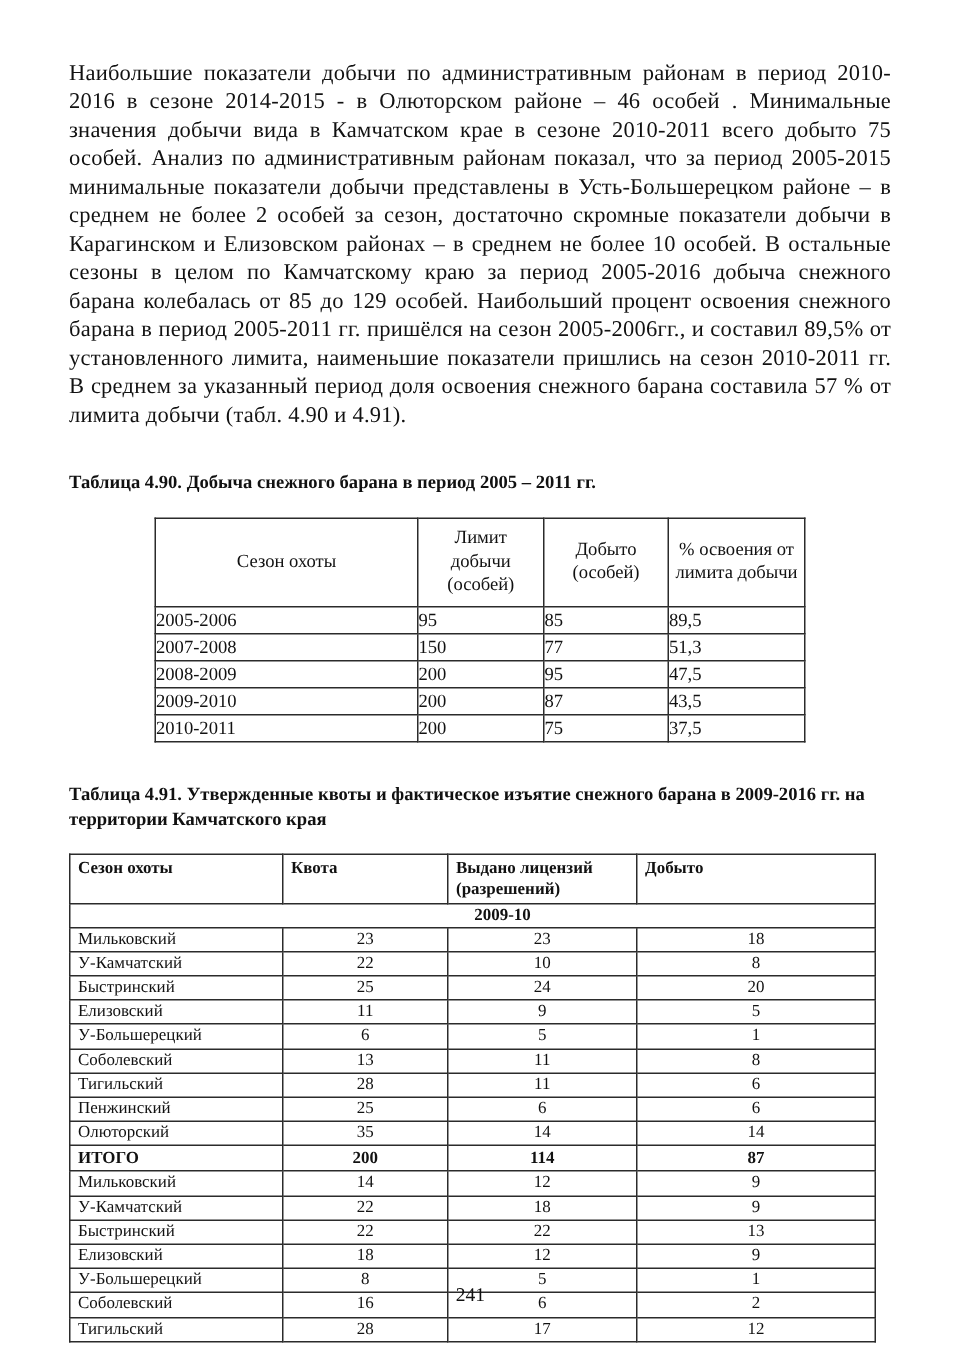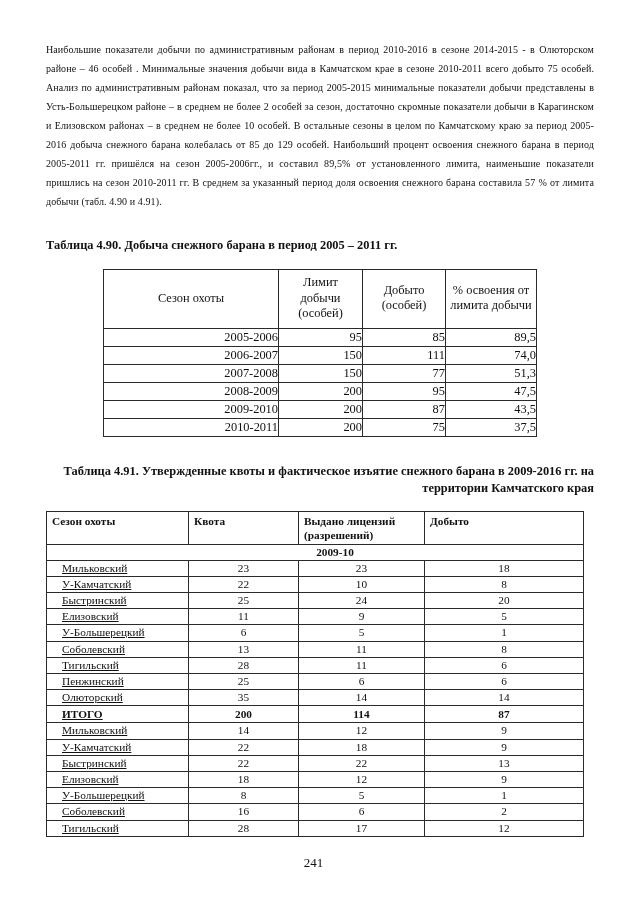--- a/index.html
+++ b/index.html
@@ -20,39 +20,39 @@
     position: absolute;
     left: 0; top: 0;
     width: 640px;
     height: 905px;
     box-sizing: border-box;
     padding: 40px 46px 0 46px;
   }
 
   
   .body-text {
-    font-size: 10px;
+    font-size: 15px;
     line-height: 19.0px;
     text-align: justify;
     text-justify: inter-word;
     margin: 0;
     letter-spacing: 0.01em;
   }
 
   
   .caption-center {
     font-size: 12.4px;
     font-weight: bold;
     margin: 26px 0 0 0;
     line-height: 16px;
   }
   .caption-left {
     font-size: 12.4px;
     font-weight: bold;
-    text-align: right;
+    text-align: left;
     margin: 26px 0 0 0;
     line-height: 17px;
   }
 
   
   table {
     border-collapse: collapse;
     table-layout: fixed;
   }
   table td, table th {
@@ -75,21 +75,21 @@
   table.tbl-490 col.c0 { width: 175px; }
   table.tbl-490 col.c1 { width: 84px; }
   table.tbl-490 col.c2 { width: 83px; }
   table.tbl-490 col.c3 { width: 91px; }
   table.tbl-490 thead td {
     text-align: center;
     line-height: 15.5px;
     padding: 5px 3px 6px 3px;
   }
   table.tbl-490 tbody td {
-    text-align: right;
+    text-align: left;
     height: 17px;
     line-height: 17px;
   }
 
   
   .tbl-491-wrap {
     margin-top: 14px;
   }
   table.tbl-491 {
     width: 537px;
@@ -108,24 +108,23 @@
   }
   table.tbl-491 td.season-band {
     font-weight: bold;
     text-align: center;
     height: 15px;
     line-height: 15px;
     padding-left: 40px;
   }
   table.tbl-491 tbody td.dist-name {
     text-align: left;
-    padding-left: 15px;
+    padding-left: 5px;
     height: 15.2px;
     line-height: 15.2px;
-    text-decoration: underline;
   }
   table.tbl-491 tbody td.num {
     text-align: center;
     height: 15.2px;
     line-height: 15.2px;
   }
   table.tbl-491 tr.total-row td {
     font-weight: bold;
   }
   table.tbl-491 tr.total-row td.dist-name,
@@ -182,26 +181,20 @@
         </tr>
       </thead>
       <tbody>
         <tr>
           <td>2005-2006</td>
           <td>95</td>
           <td>85</td>
           <td>89,5</td>
         </tr>
         <tr>
-          <td>2006-2007</td>
-          <td>150</td>
-          <td>111</td>
-          <td>74,0</td>
-        </tr>
-        <tr>
           <td>2007-2008</td>
           <td>150</td>
           <td>77</td>
           <td>51,3</td>
         </tr>
         <tr>
           <td>2008-2009</td>
           <td>200</td>
           <td>95</td>
           <td>47,5</td>

